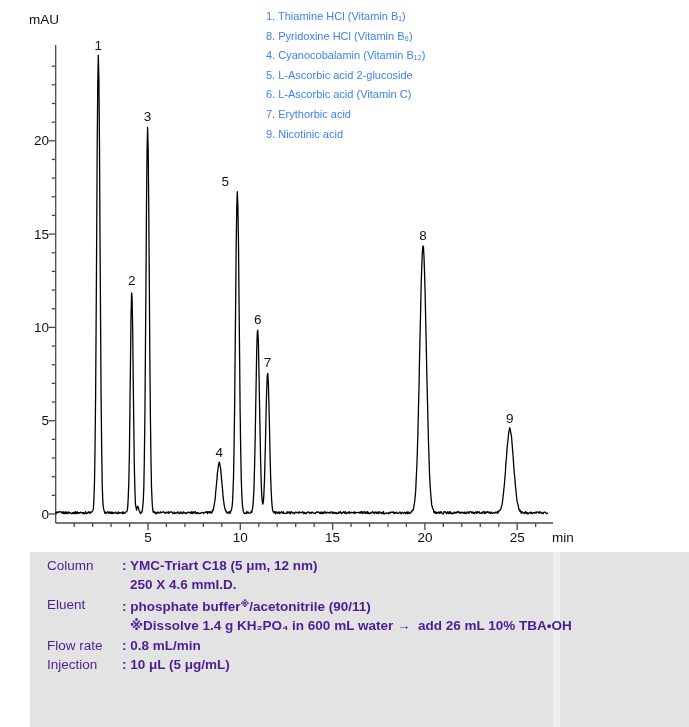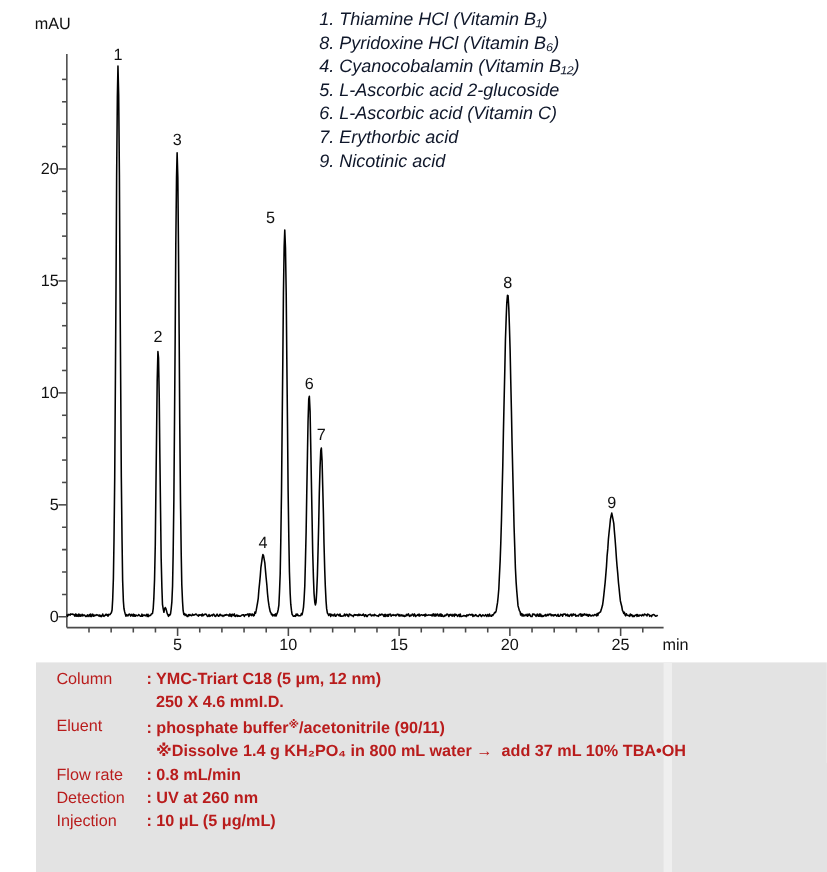--- a/index.html
+++ b/index.html
@@ -5,27 +5,27 @@
   html,body{margin:0;padding:0;}
   body{
     width:689px;height:727px;position:relative;overflow:hidden;
     background:#ffffff;color:#1a1a1a;
     font-family:"Liberation Sans","DejaVu Sans",sans-serif;
     font-size:13.5px;
   }
   #chart-wrap{position:absolute;left:0;top:0;width:689px;height:552px;}
   #legend{
     position:absolute;left:266px;top:7px;line-height:19.6px;
-    font-size:15px;color:#0f172a;font-style:italic;
+    font-size:11px;color:#3b82f6;
   }
   .legend-line{white-space:pre;}
   #conditions-panel{
     position:absolute;left:30px;top:552px;width:659px;height:175px;
     background:#e3e3e3;box-sizing:border-box;padding:4px 0 0 17px;
-    font-size:13.5px;color:#b91c1c;
+    font-size:13.5px;color:#4c1d95;
   }
   #panel-gap{
     position:absolute;left:523px;top:0;width:7px;height:175px;
     background:#efefef;
   }
   .cond-row{display:flex;position:relative;z-index:1;}
   .cond-label{width:75px;flex:none;line-height:19.4px;white-space:pre;}
   .cond-values{flex:1;font-weight:bold;}
   .cond-line{line-height:19.4px;white-space:pre;}
   .cond-line.cont{padding-left:8px;}
@@ -133,33 +133,27 @@
       <div class="cond-label">Column</div>
       <div class="cond-values">
         <div class="cond-line"><span>: YMC-Triart C18 (5 μm, 12 nm)</span></div>
         <div class="cond-line cont"><span>250 X 4.6 mmI.D.</span></div>
       </div>
     </div>
     <div class="cond-row">
       <div class="cond-label">Eluent</div>
       <div class="cond-values">
         <div class="cond-line"><span>: phosphate buffer</span><span class="sup">※</span><span>/acetonitrile (90/11)</span></div>
-        <div class="cond-line cont"><span>※Dissolve 1.4 g KH₂PO₄ in 800 mL water →  add 37 mL 10% TBA•OH</span></div>
+        <div class="cond-line cont"><span>※Dissolve 1.4 g KH₂PO₄ in 600 mL water →  add 26 mL 10% TBA•OH</span></div>
       </div>
     </div>
     <div class="cond-row">
       <div class="cond-label">Flow rate</div>
       <div class="cond-values">
         <div class="cond-line"><span>: 0.8 mL/min</span></div>
-      </div>
-    </div>
-    <div class="cond-row">
-      <div class="cond-label">Detection</div>
-      <div class="cond-values">
-        <div class="cond-line"><span>: UV at 260 nm</span></div>
       </div>
     </div>
     <div class="cond-row">
       <div class="cond-label">Injection</div>
       <div class="cond-values">
         <div class="cond-line"><span>: 10 μL (5 μg/mL)</span></div>
       </div>
     </div>
   </div>
 

